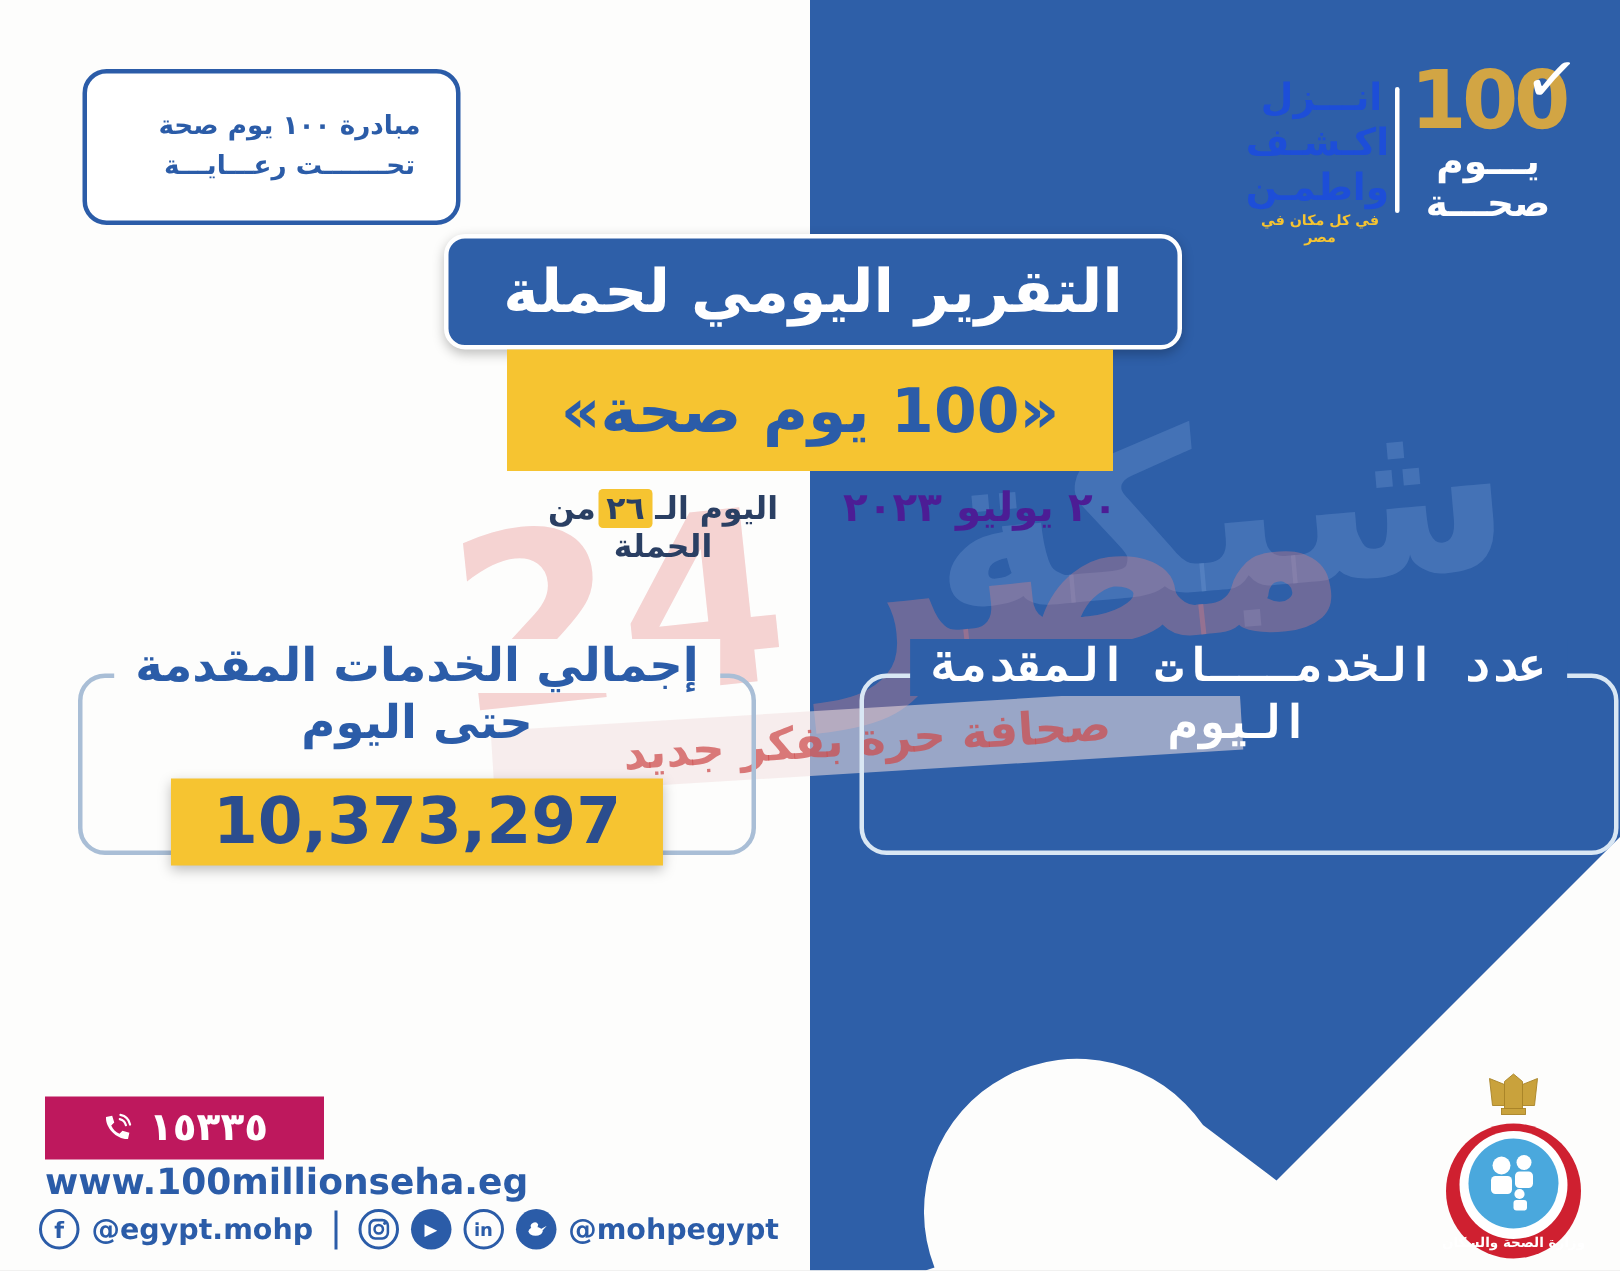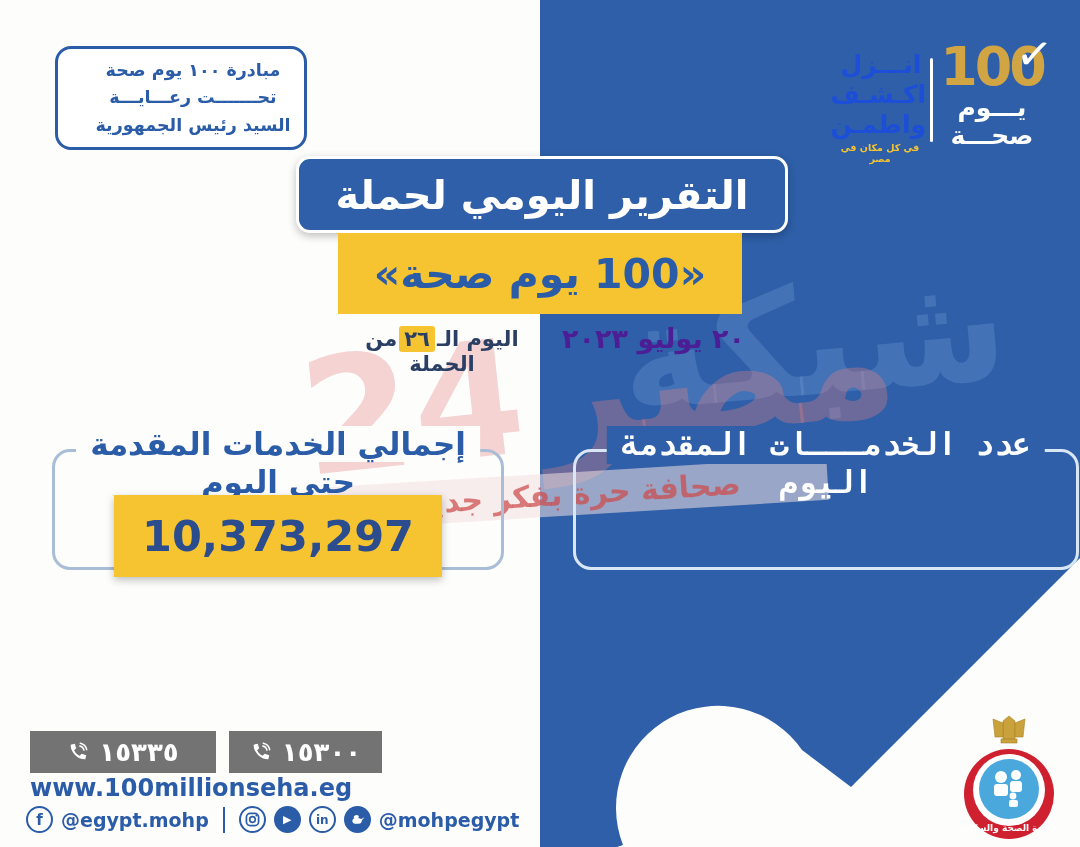--- a/index.html
+++ b/index.html
@@ -45,25 +45,25 @@
   .stat-total{left:52px;top:449px;width:452px;height:121px;border:3px solid #a9bed6;}
   .stat-today{left:573px;top:449px;width:506px;height:121px;border:3px solid #d9e7f4;font-family:Liberation Mono, monospace;}
   .stat-label1{position:absolute;top:-26px;left:50%;transform:translateX(-50%);white-space:nowrap;
           font-weight:bold;font-size:31px;padding:0 14px;}
   .stat-total .stat-label1{color:#2b5ca8;background:#fdfdfc;}
   .stat-today .stat-label1{color:#fff;background:#2e5fa8;}
   .stat-label2{position:absolute;top:12px;width:100%;text-align:center;font-weight:bold;font-size:31px;}
   .stat-total .stat-label2{color:#2b5ca8;}
   .stat-today .stat-label2{color:#fff;}
   .stat-value{position:absolute;bottom:-10px;left:50%;transform:translateX(-50%);background:#f6c431;
-          padding:16px 28px;font-size:43px;font-weight:bold;color:#2b4d8e;direction:ltr;
+          padding:4px 28px;font-size:43px;font-weight:bold;color:#2b4d8e;direction:ltr;
           box-shadow:0 3px 8px rgba(0,0,0,.25);white-space:nowrap;}
 
   
-  .hotline{position:absolute;top:731px;height:42px;background:#737373;display:flex;align-items:center;
+  .hotline{position:absolute;top:731px;height:42px;background:#be185d;display:flex;align-items:center;
           justify-content:center;gap:10px;color:#fff;font-weight:bold;font-size:26px;cursor:pointer;}
   .hotline-a{left:30px;width:186px;}
   .hotline-b{left:229px;width:153px;}
   .website{position:absolute;left:30px;top:774px;color:#2b5ca8;font-weight:bold;font-size:24px;cursor:pointer;}
   .social-row{position:absolute;left:26px;top:806px;display:flex;align-items:center;gap:8px;
           color:#2b5ca8;font-weight:bold;font-size:19px;}
   .sicon{width:27px;height:27px;border-radius:50%;display:flex;align-items:center;justify-content:center;cursor:pointer;}
   .sicon.outline{border:2px solid #2b5ca8;color:#2b5ca8;font-size:15px;font-weight:bold;}
   .sicon.filled{background:#2b5ca8;color:#fff;font-size:11px;}
   .social-div{width:2px;height:26px;background:#2b5ca8;margin:0 6px;}
@@ -91,21 +91,20 @@
   <div class="wm wm-network">شبكة</div>
   <div class="wm wm-brand">
     <span>مصر</span>
     <span>24</span>
   </div>
   <div class="wm wm-tagline">صحافة حرة بفكر جديد</div>
 
   <div class="patron" dir="rtl">
     <div>مبادرة ١٠٠ يوم صحة</div>
     <div>تحـــــــت رعـــايـــة</div>
-    <div>السيد رئيس الجمهورية</div>
   </div>
 
   <div class="slogan" dir="rtl">
     <div>انـــزل</div>
     <div>اكـشـف</div>
     <div>واطمـن</div>
   </div>
   <div class="slogan-tag" dir="rtl">في كل مكان في مصر</div>
   <div class="logo-sep"></div>
   <div class="logo100">
@@ -135,27 +134,20 @@
     <div class="stat-label1" dir="rtl">عدد الخدمـــات المقدمة</div>
     <div class="stat-label2" dir="rtl">اليوم</div>
   </div>
 
   <div class="hotline hotline-a">
     <svg width="22" height="22" viewBox="0 0 24 24">
       <path d="M4,4 L8.5,3 L10,8 L7.8,10.2 C9.2,13.2 10.8,14.8 13.8,16.2 L16,14 L21,15.5 L20,20 C12,20.5 3.5,12 4,4 Z" fill="#fff"></path>
       <path d="M14,5.5 a6,6 0 0 1 4.5,4.5 M14.5,2.5 a9,9 0 0 1 7,7" stroke="#fff" stroke-width="1.6" fill="none" stroke-linecap="round"></path>
     </svg>
     <span>١٥٣٣٥</span>
-  </div>
-  <div class="hotline hotline-b">
-    <svg width="22" height="22" viewBox="0 0 24 24">
-      <path d="M4,4 L8.5,3 L10,8 L7.8,10.2 C9.2,13.2 10.8,14.8 13.8,16.2 L16,14 L21,15.5 L20,20 C12,20.5 3.5,12 4,4 Z" fill="#fff"></path>
-      <path d="M14,5.5 a6,6 0 0 1 4.5,4.5 M14.5,2.5 a9,9 0 0 1 7,7" stroke="#fff" stroke-width="1.6" fill="none" stroke-linecap="round"></path>
-    </svg>
-    <span>١٥٣٠٠</span>
   </div>
 
   <div class="website">www.100millionseha.eg</div>
 
   <div class="social-row">
     <div class="sicon outline">
       <span>f</span>
     </div>
     <span>@egypt.mohp</span>
     <div class="social-div"></div>

